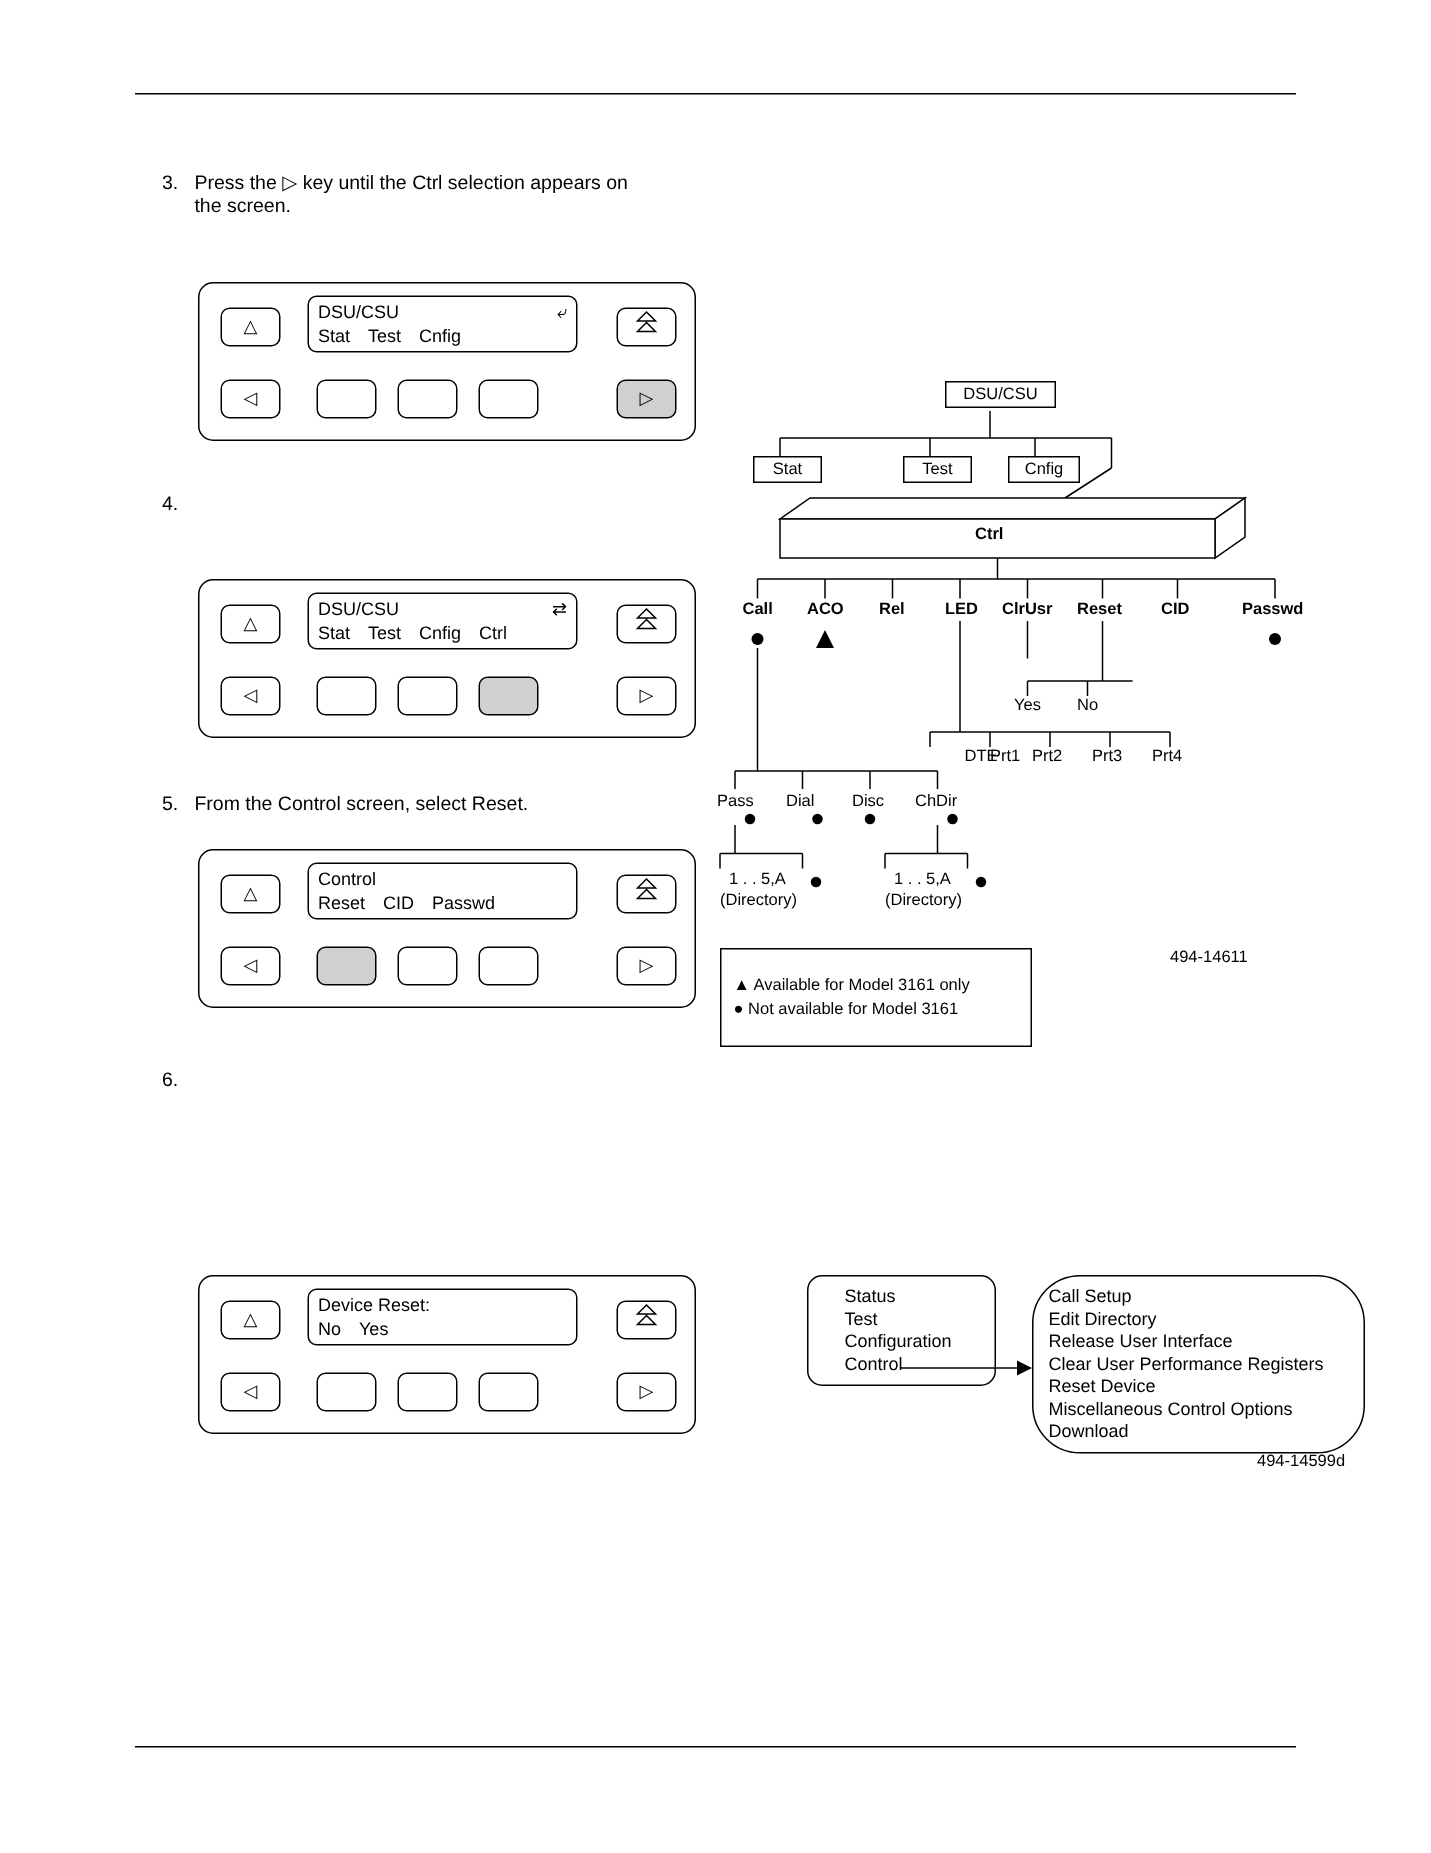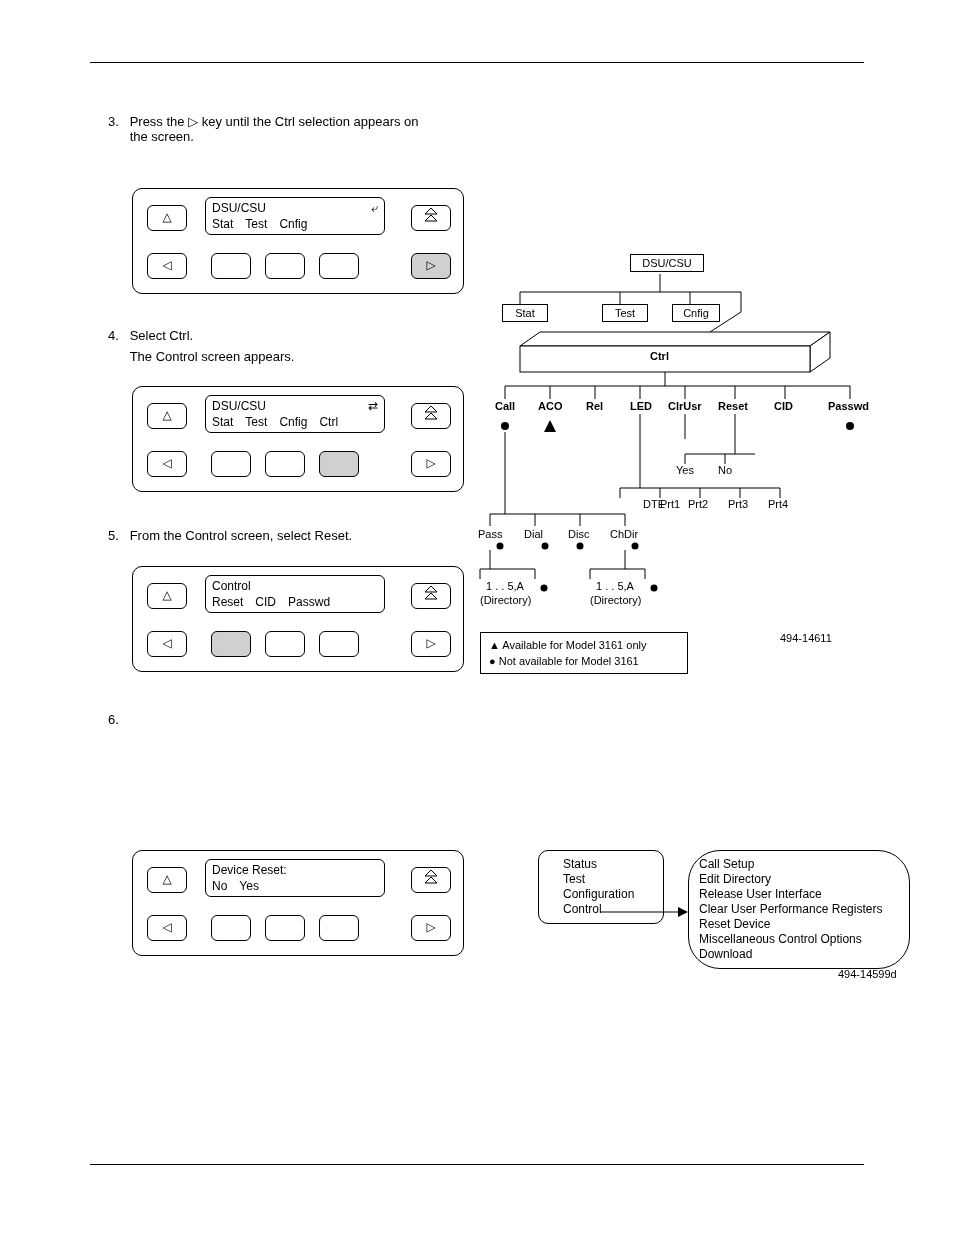--- a/index.html
+++ b/index.html
@@ -63,21 +63,21 @@
 
   .tri-up::before    { content:"△"; }
   .tri-left::before  { content:"◁"; }
   .tri-right::before { content:"▷"; }
 
   
   .diagram { position:absolute; left:480px; top:254px; width:400px; height:430px; font-size:11px; }
   .node { position:absolute; border:1px solid #000; background:#fff; padding:2px 6px; text-align:center; }
   .lbl  { position:absolute; font-weight:bold; }
   .txtn { position:absolute; }
-  .legend-box { position:absolute; border:1px solid #000; padding:4px 8px; font-size:11px; line-height:16px;}
+  .legend-box { position:absolute; border:1px solid #000; padding:16px 8px; font-size:11px; line-height:16px;}
   .refnum { position:absolute; font-size:11px; }
 
   
   .flow { position:absolute; left:538px; top:850px; width:400px; height:120px; font-size:12px;}
   .rbox { position:absolute; border:1.5px solid #000; border-radius:10px; padding:6px 10px; line-height:15px; background:#fff;}
 
   svg { overflow:visible; }
 </style>
 </head>
 <body>
@@ -110,24 +110,20 @@
       </svg></div>
   <div class="key k-left tri-left"></div>
   <div class="key k-f1"></div>
   <div class="key k-f2"></div>
   <div class="key k-f3"></div>
   <div class="key k-right shaded tri-right"></div>
 </div>
 
 <div class="step" style="top:328px">
   <span class="num">4.</span>
-  <span class="txt">
-    <div>Select Ctrl.</div>
-    <div style="margin-top:6px">The Control screen appears.</div>
-  </span>
 </div>
 
 <div class="panel" style="top:386px">
   <div class="lcd">
     <div class="l1">
         <span>DSU/CSU</span>
         <span>⇄</span>
       </div>
     <div class="l2">
       <span>Stat</span>

